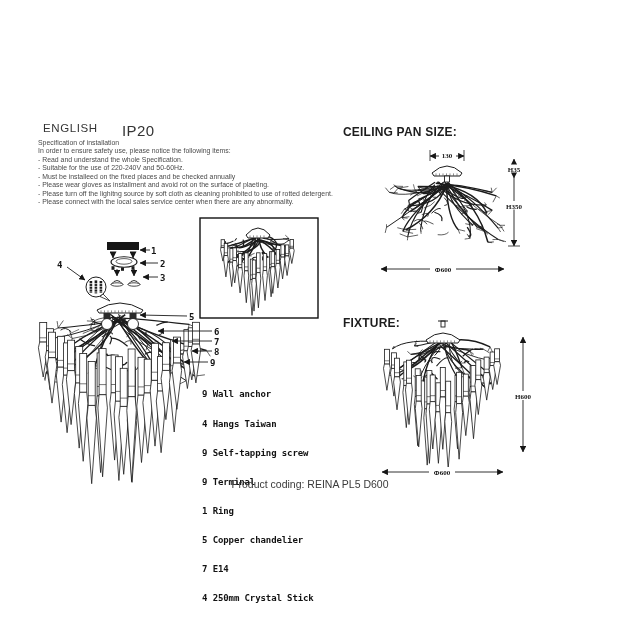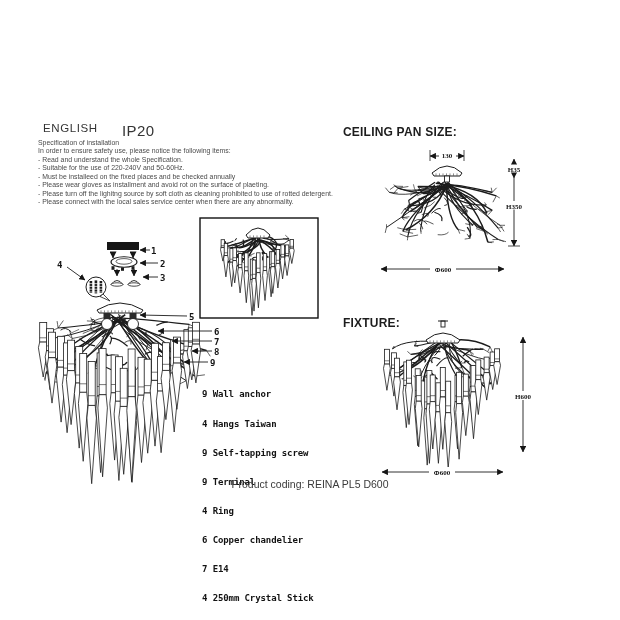--- a/index.html
+++ b/index.html
@@ -39,22 +39,22 @@
 </div>
 
 <div class="abs section-label" id="ceiling-pan-label">CEILING PAN SIZE:</div>
 <div class="abs section-label" id="fixture-label">FIXTURE:</div>
 
 <div class="abs" id="parts-list">
   <div>9 Wall anchor</div>
   <div>4 Hangs Taiwan</div>
   <div>9 Self-tapping screw</div>
   <div>9 Terminal</div>
-  <div>4 Ring</div>
-  <div>6 Copper chandelier</div>
+  <div>1 Ring</div>
+  <div>5 Copper chandelier</div>
   <div>7 E14</div>
   <div>4 250mm Crystal Stick</div>
   
 </div>
 
 <div class="abs" id="product-coding">Product coding: REINA PL5 D600</div>
 
 <svg id="art" width="620" height="620" viewBox="0 0 620 620">
   <defs>
     <marker id="arr" viewBox="0 0 8 8" refX="7.5" refY="4" markerWidth="7" markerHeight="7" orient="auto-start-reverse">

